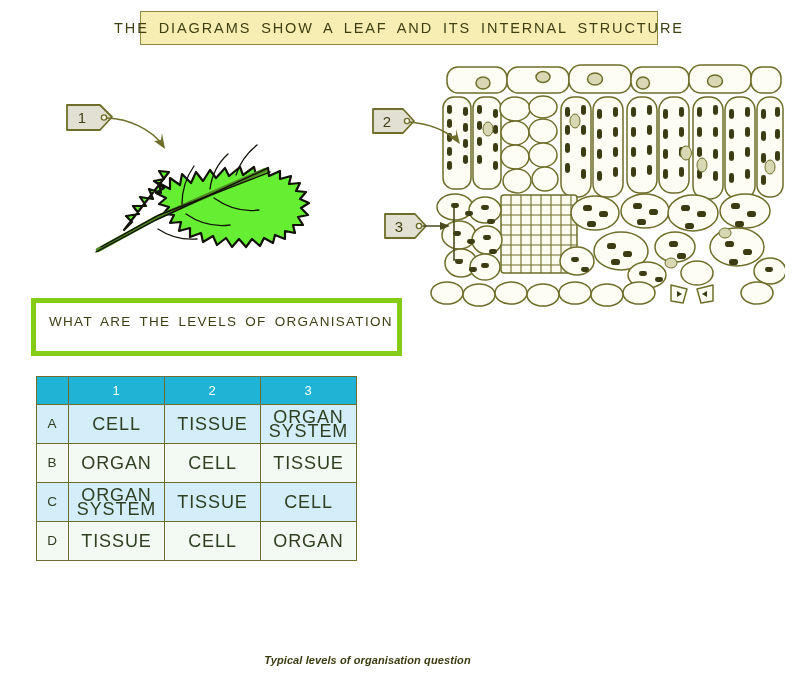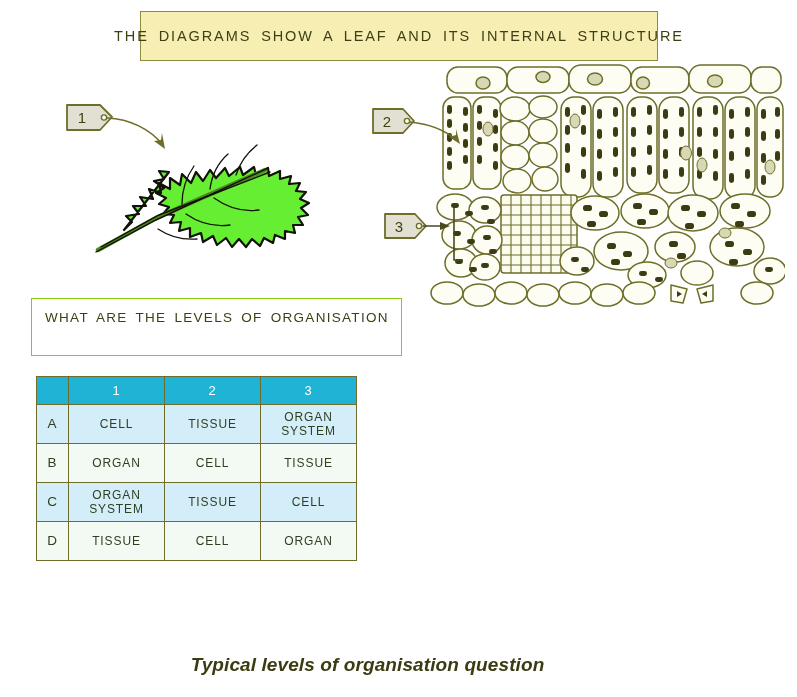--- a/index.html
+++ b/index.html
@@ -15,21 +15,21 @@
     font-family: "Liberation Sans", sans-serif;
     color: #4a4a1e;
   }
 
   
   #title-banner {
     position: absolute;
     left: 140px;
     top: 11px;
     width: 518px;
-    height: 50px;
+    height: 34px;
     background: #f7eeb4;
     border: 1px solid #8d8a42;
     box-sizing: border-box;
     display: flex;
     align-items: center;
     justify-content: center;
   }
   #title-banner .txt {
     font-size: 14.5px;
     letter-spacing: 1.9px;
@@ -69,21 +69,21 @@
   }
 
   
   #question-box {
     position: absolute;
     left: 31px;
     top: 298px;
     width: 371px;
     height: 58px;
     background: #ffffff;
-    border: 1px solid #84cc16;
+    border: 5px solid #84cc16;
     box-sizing: border-box;
     padding: 8px 0 0 13px;
   }
   #question-box .qline {
     font-size: 13.5px;
     letter-spacing: 1.3px;
     word-spacing: 3px;
     color: #3f3f14;
     line-height: 21px;
     white-space: nowrap;
@@ -94,21 +94,21 @@
     position: absolute;
     left: 36px;
     top: 376px;
     border-collapse: collapse;
     table-layout: fixed;
   }
   #answer-table td, #answer-table th {
     border: 1px solid #6e6e2a;
     text-align: center;
     vertical-align: middle;
-    font-size: 12px;
+    font-size: 18px;
     letter-spacing: 0.9px;
     color: #2f3f22;
     font-weight: normal;
     padding: 0;
     line-height: 14px;
   }
   #answer-table thead th {
     background: #1fb3d6;
     color: #ffffff;
     height: 27px;
@@ -121,21 +121,21 @@
   #answer-table tbody tr.band-b td { background: #f3faf3; }
   #answer-table tbody td.letter-cell { font-size: 13.5px; }
 
   
   #caption {
     position: absolute;
     left: 0;
     top: 654px;
     width: 735px;
     text-align: center;
-    font-size: 19px;
+    font-size: 11px;
     font-style: italic;
     font-weight: bold;
     color: #3c3c12;
     letter-spacing: 0.1px;
   }
 </style>
 </head>
 <body>
 
 <div id="title-banner">

